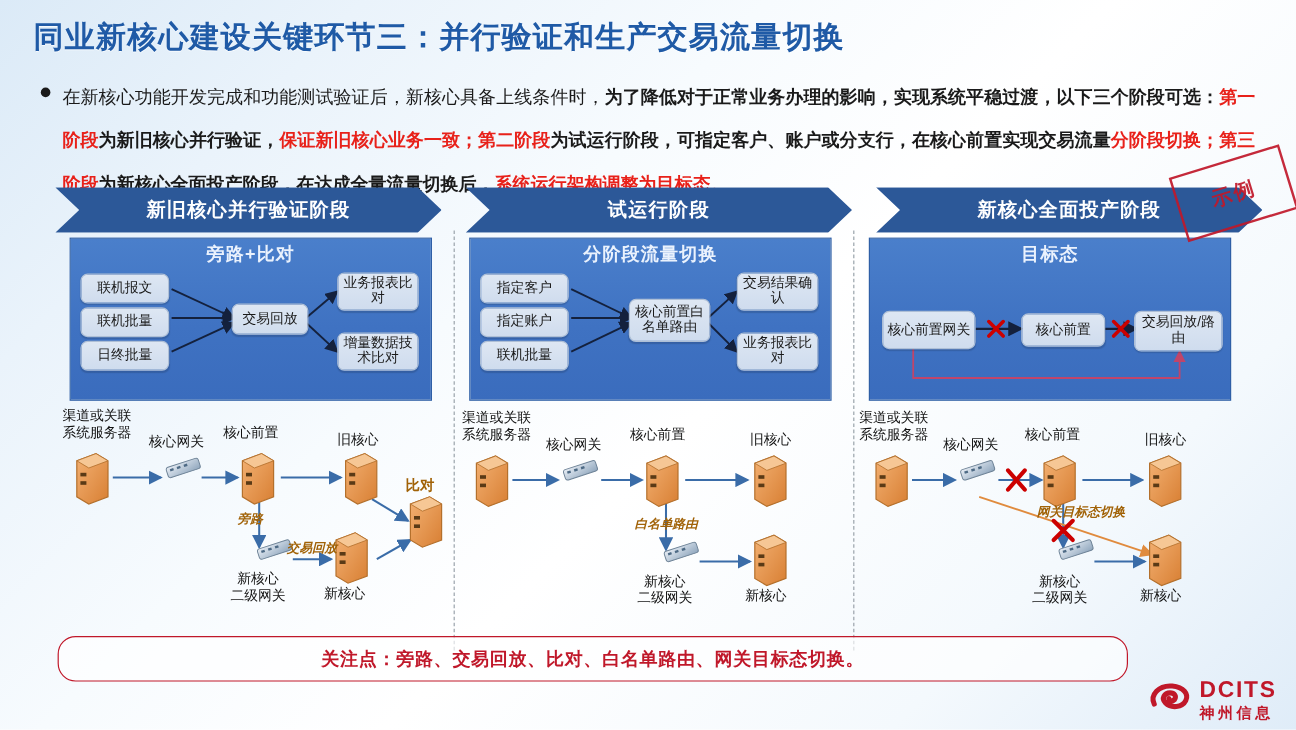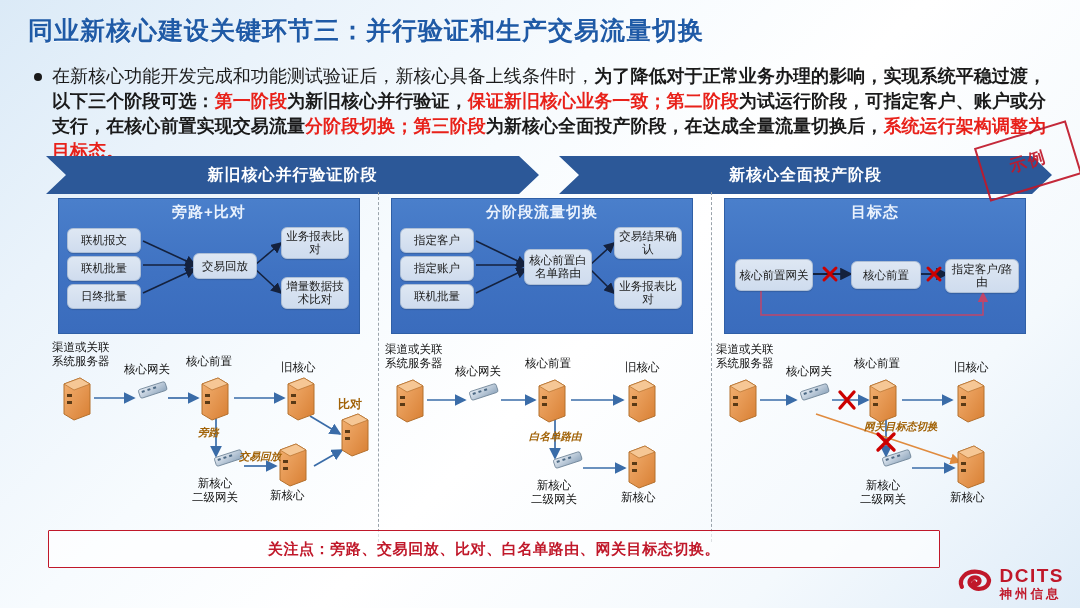--- a/index.html
+++ b/index.html
@@ -15,21 +15,21 @@
   
   .title-bar{position:absolute;left:28px;top:14px;display:flex;align-items:flex-end;}
   .title-text{
     font-size:25px;font-weight:bold;color:#1f5aa6;letter-spacing:1px;
     text-shadow:0 1px 0 rgba(255,255,255,.7);white-space:nowrap;
   }
 
   
   .bullet-wrap{position:absolute;left:34px;top:64px;width:1012px;display:flex;}
   .bullet-dot{width:8px;height:8px;border-radius:50%;background:#1a1a1a;margin-top:9px;margin-right:10px;flex:0 0 auto;}
-  .bullet-body{font-size:18px;line-height:25px;color:#1a1a1a;text-align:justify;}
+  .bullet-body{font-size:15px;line-height:36px;color:#1a1a1a;text-align:justify;}
   .b{font-weight:bold;}
   .r{color:#e8211a;font-weight:bold;}
 
   
   .stamp{
     position:absolute;left:980px;top:133px;width:92px;height:52px;
     border:2.5px solid #c0182a;transform:rotate(-17deg);
     display:flex;align-items:center;justify-content:center;
     color:#c0182a;font-size:17px;font-weight:bold;letter-spacing:2px;
     opacity:.92;z-index:30;background:transparent;
@@ -72,21 +72,21 @@
 
   
   .diagram{position:absolute;left:0;top:140px;width:333px;height:190px;}
   .dg-svg{position:absolute;left:0;top:0;width:333px;height:190px;}
   .lbl{position:absolute;font-size:11.5px;color:#111;line-height:14px;text-align:center;white-space:nowrap;}
   .lbl-red{position:absolute;font-size:10.5px;color:#a16207;font-style:italic;font-weight:bold;white-space:nowrap;}
 
   
   .footer-note{
     position:absolute;left:48px;top:530px;width:890px;height:36px;
-    border:1.6px solid #c0182a;border-radius:1px;background:rgba(255,255,255,.65);
+    border:1.6px solid #c0182a;border-radius:15px;background:rgba(255,255,255,.65);
     display:flex;align-items:center;justify-content:center;
     color:#c0182a;font-size:15px;font-weight:bold;letter-spacing:.6px;
   }
 
   
   .logo{position:absolute;right:16px;bottom:8px;display:flex;align-items:center;gap:6px;}
   .logo-mark{width:38px;height:30px;}
   .logo-txt{display:flex;flex-direction:column;line-height:1;}
   .logo-en{color:#c0182a;font-size:19px;font-weight:bold;letter-spacing:1.5px;}
   .logo-cn{color:#c0182a;font-size:12.5px;font-weight:bold;letter-spacing:3px;margin-top:3px;}
@@ -103,20 +103,21 @@
 
   <div class="bullet-wrap">
     <div class="bullet-dot"></div>
     <div class="bullet-body"><span>在新核心功能开发完成和功能测试验证后，新核心具备上线条件时，</span><span class="b">为了降低对于正常业务办理的影响，实现系统平稳过渡，</span><span class="b">以下三个阶段可选：</span><span class="r">第一阶段</span><span class="b">为新旧核心并行验证，</span><span class="r">保证新旧核心业务一致；</span><span class="r">第二阶段</span><span class="b">为试运行阶段，可指定客户、账户或分支行，在核心前置实现交易流量</span><span class="r">分阶段切换；</span><span class="r">第三阶段</span><span class="b">为新核心全面投产阶段，在达成全量流量切换后，</span><span class="r">系统运行架构调整为目标态。</span></div>
   </div>
 
   <div class="stamp">示例</div>
 
   <div class="phases">
     <div class="phase">新旧核心并行验证阶段</div>
+    <div class="phase">试运行阶段</div>
     <div class="phase">新核心全面投产阶段</div>
   </div>
 
   <div class="cols">
 
     <div class="col">
       <div class="divider"></div>
 
       <div class="bluebox">
         <div class="bb-title">旁路+比对</div>
@@ -314,21 +315,21 @@
             </defs>
           <g stroke="#cc0000" stroke-width="3" stroke-linecap="round">
             <line x1="99" y1="69" x2="111" y2="81"></line>
               <line x1="111" y1="69" x2="99" y2="81"></line>
             <line x1="203" y1="69" x2="215" y2="81"></line>
               <line x1="215" y1="69" x2="203" y2="81"></line>
           </g>
         </svg>
         <div class="node" style="left:10px;top:60px;width:78px;height:32px;">核心前置网关</div>
         <div class="node" style="left:126px;top:62px;width:70px;height:28px;">核心前置</div>
-        <div class="node" style="left:220px;top:60px;width:74px;height:34px;">指定客户/路由</div>
+        <div class="node" style="left:220px;top:60px;width:74px;height:34px;">交易回放/路由</div>
       </div>
 
       <div class="diagram">
         <svg class="dg-svg" viewBox="0 0 333 190">
           <defs>
               <marker id="og" markerWidth="7" markerHeight="7" refX="6" refY="3.5" orient="auto">
                 <path d="M0,0 L7,3.5 L0,7 z" fill="#e08b3e"></path>
               </marker>
             </defs>
           <path d="M48,62 L84,62" stroke="#3a6ca8" stroke-width="1.7" marker-end="url(#bl)" fill="none"></path>

